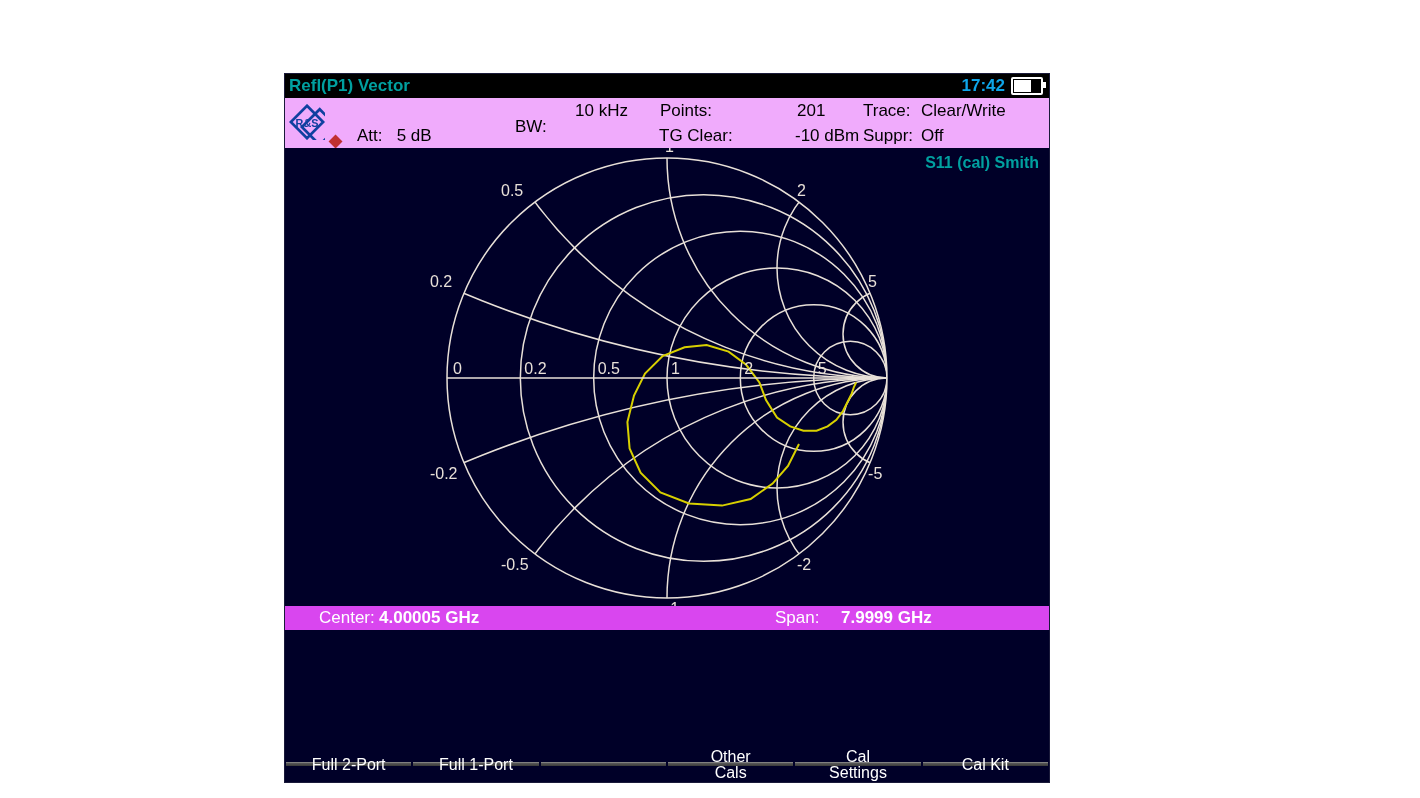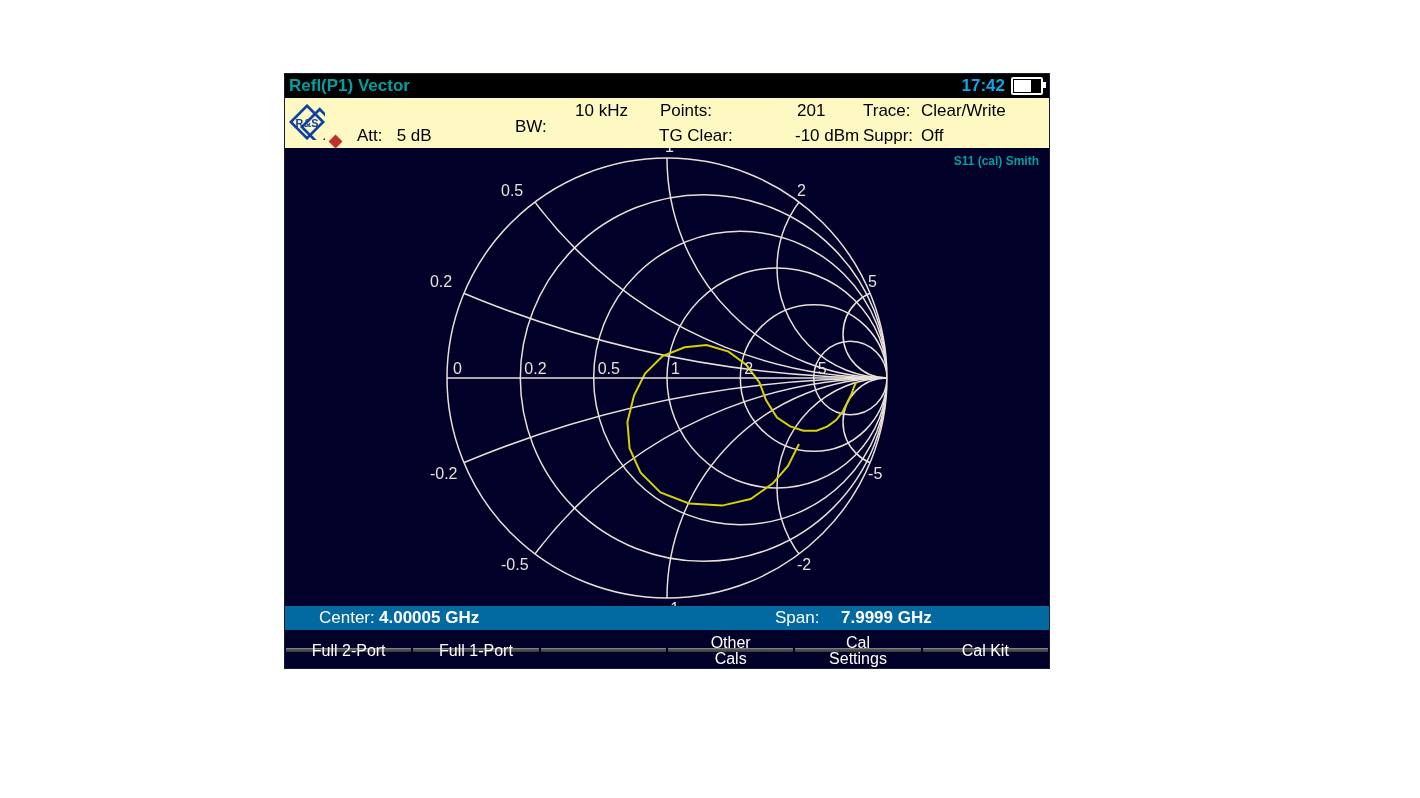--- a/index.html
+++ b/index.html
@@ -9,21 +9,21 @@
     height: 798px;
     background: #ffffff;
     font-family: Arial, Helvetica, sans-serif;
     overflow: hidden;
   }
   .instrument {
     position: absolute;
     left: 285px;
     top: 74px;
     width: 764px;
-    height: 594px;
+    height: 708px;
     background: #000028;
     box-shadow: 0 0 0 1px #1a1a3a;
   }
   .titlebar {
     position: absolute;
     top: 0; left: 0; right: 0;
     height: 24px;
     background: #000000;
     color: #00a0a0;
     display: flex;
@@ -55,21 +55,21 @@
   .battery .fill {
     position: absolute;
     left: 1px; top: 1px; bottom: 1px;
     width: 60%;
     background: #ffffff;
   }
   .infobar {
     position: absolute;
     top: 24px; left: 0; right: 0;
     height: 50px;
-    background: #fef9c3;
+    background: #f0abfc;
     color: #000000;
     font-size: 17px;
     line-height: 25px;
     text-align: center;
   }
   .infobar .logo {
     position: absolute;
     left: 4px; top: 6px;
     width: 36px; height: 36px;
   }
@@ -90,29 +90,29 @@
   .plot-area {
     position: absolute;
     top: 74px; left: 0; right: 0;
     height: 458px;
     background: #000028;
   }
   .trace-label {
     position: absolute;
     top: 6px; right: 10px;
     color: #00a0a0;
-    font-size: 12px;
+    font-size: 16px;
     font-weight: bold;
   }
   .footer-readout {
     position: absolute;
     left: 0; right: 0;
     top: 532px;
     height: 24px;
-    background: #0369a1;
+    background: #d946ef;
     color: #ffffff;
     font-size: 17px;
     line-height: 24px;
   }
   .footer-readout .center-lbl { position: absolute; left: 34px; }
   .footer-readout .center-val { position: absolute; left: 94px; font-weight: bold; }
   .footer-readout .span-lbl   { position: absolute; left: 490px; }
   .footer-readout .span-val   { position: absolute; left: 556px; font-weight: bold; }
   .softkeys {
     position: absolute;

